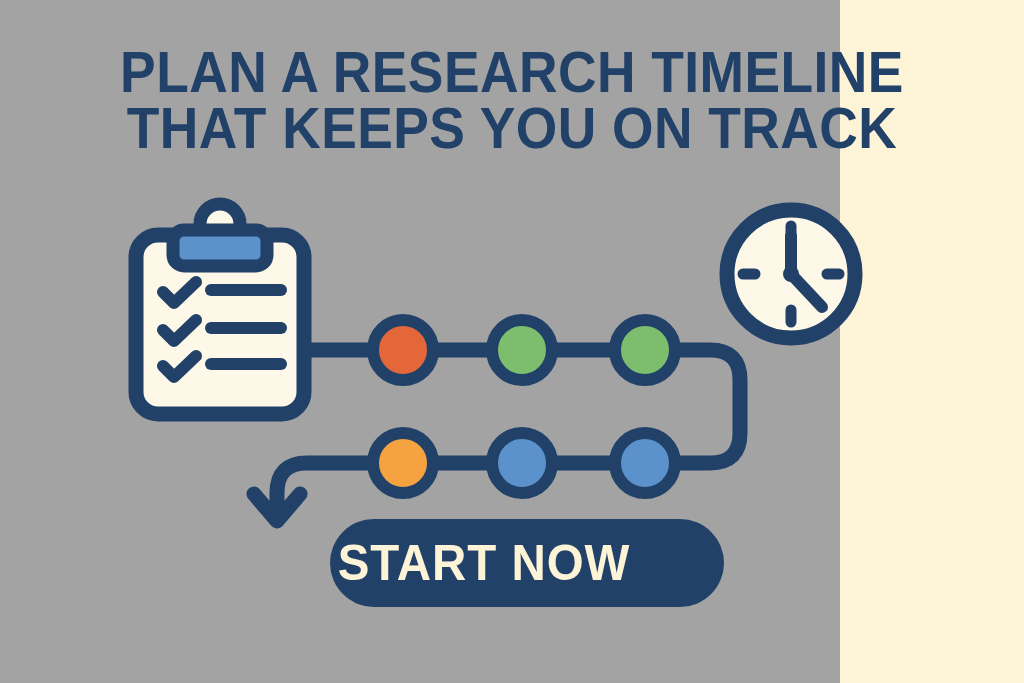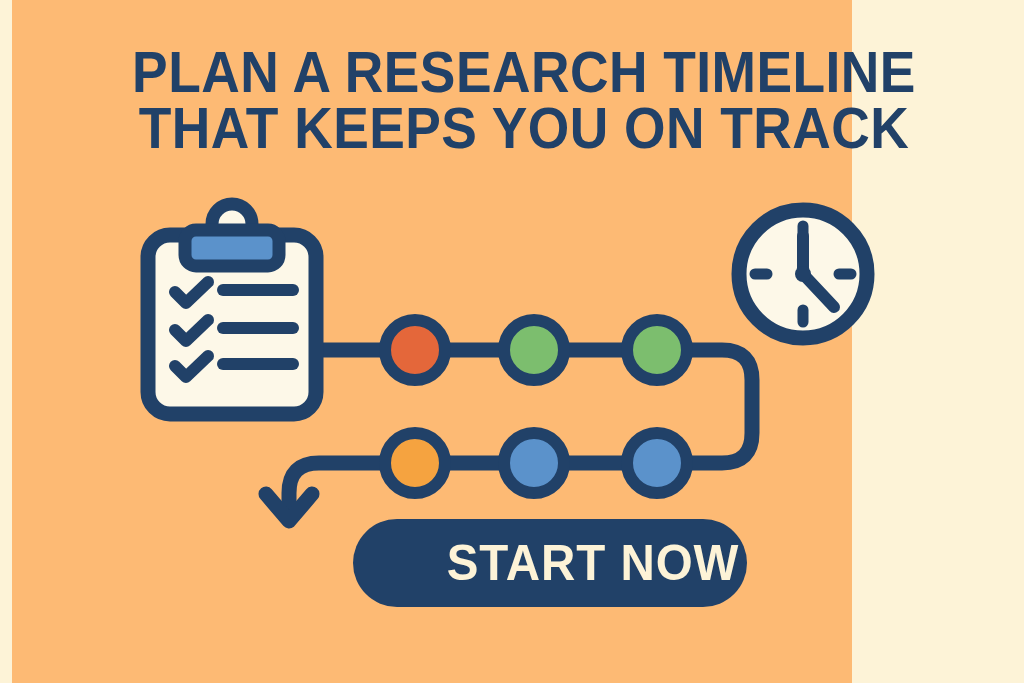--- a/index.html
+++ b/index.html
@@ -10,22 +10,21 @@
     width: 1024px;
     height: 683px;
     overflow: hidden;
     font-family: "Liberation Sans", sans-serif;
     background: #fdf3d7;
   }
   .canvas {
     position: relative;
     width: 840px;
     height: 683px;
-    background: #fdba74;
-    margin-left: 12px;
+    background: #a3a3a3;
   }
   .headline {
     position: absolute;
     left: 0;
     top: 44px;
     width: 1024px;
     text-align: center;
     color: #214168;
     font-family: "Liberation Sans Narrow", "Liberation Sans", sans-serif;
     font-weight: bold;
@@ -41,29 +40,29 @@
   }
   .art {
     position: absolute;
     left: 0;
     top: 0;
     width: 1024px;
     height: 683px;
   }
   .cta {
     position: absolute;
-    left: 341px;
+    left: 330px;
     top: 519px;
     width: 394px;
     height: 88px;
     background: #214168;
     border-radius: 44px;
     display: flex;
     align-items: center;
-    justify-content: flex-end;
+    justify-content: flex-start;
     cursor: pointer;
   }
   .cta-label {
     color: #fdf3d7;
     font-family: "Liberation Sans Narrow", "Liberation Sans", sans-serif;
     font-weight: bold;
     font-size: 50px;
     letter-spacing: 1px;
     transform: scaleX(0.95);
   }

